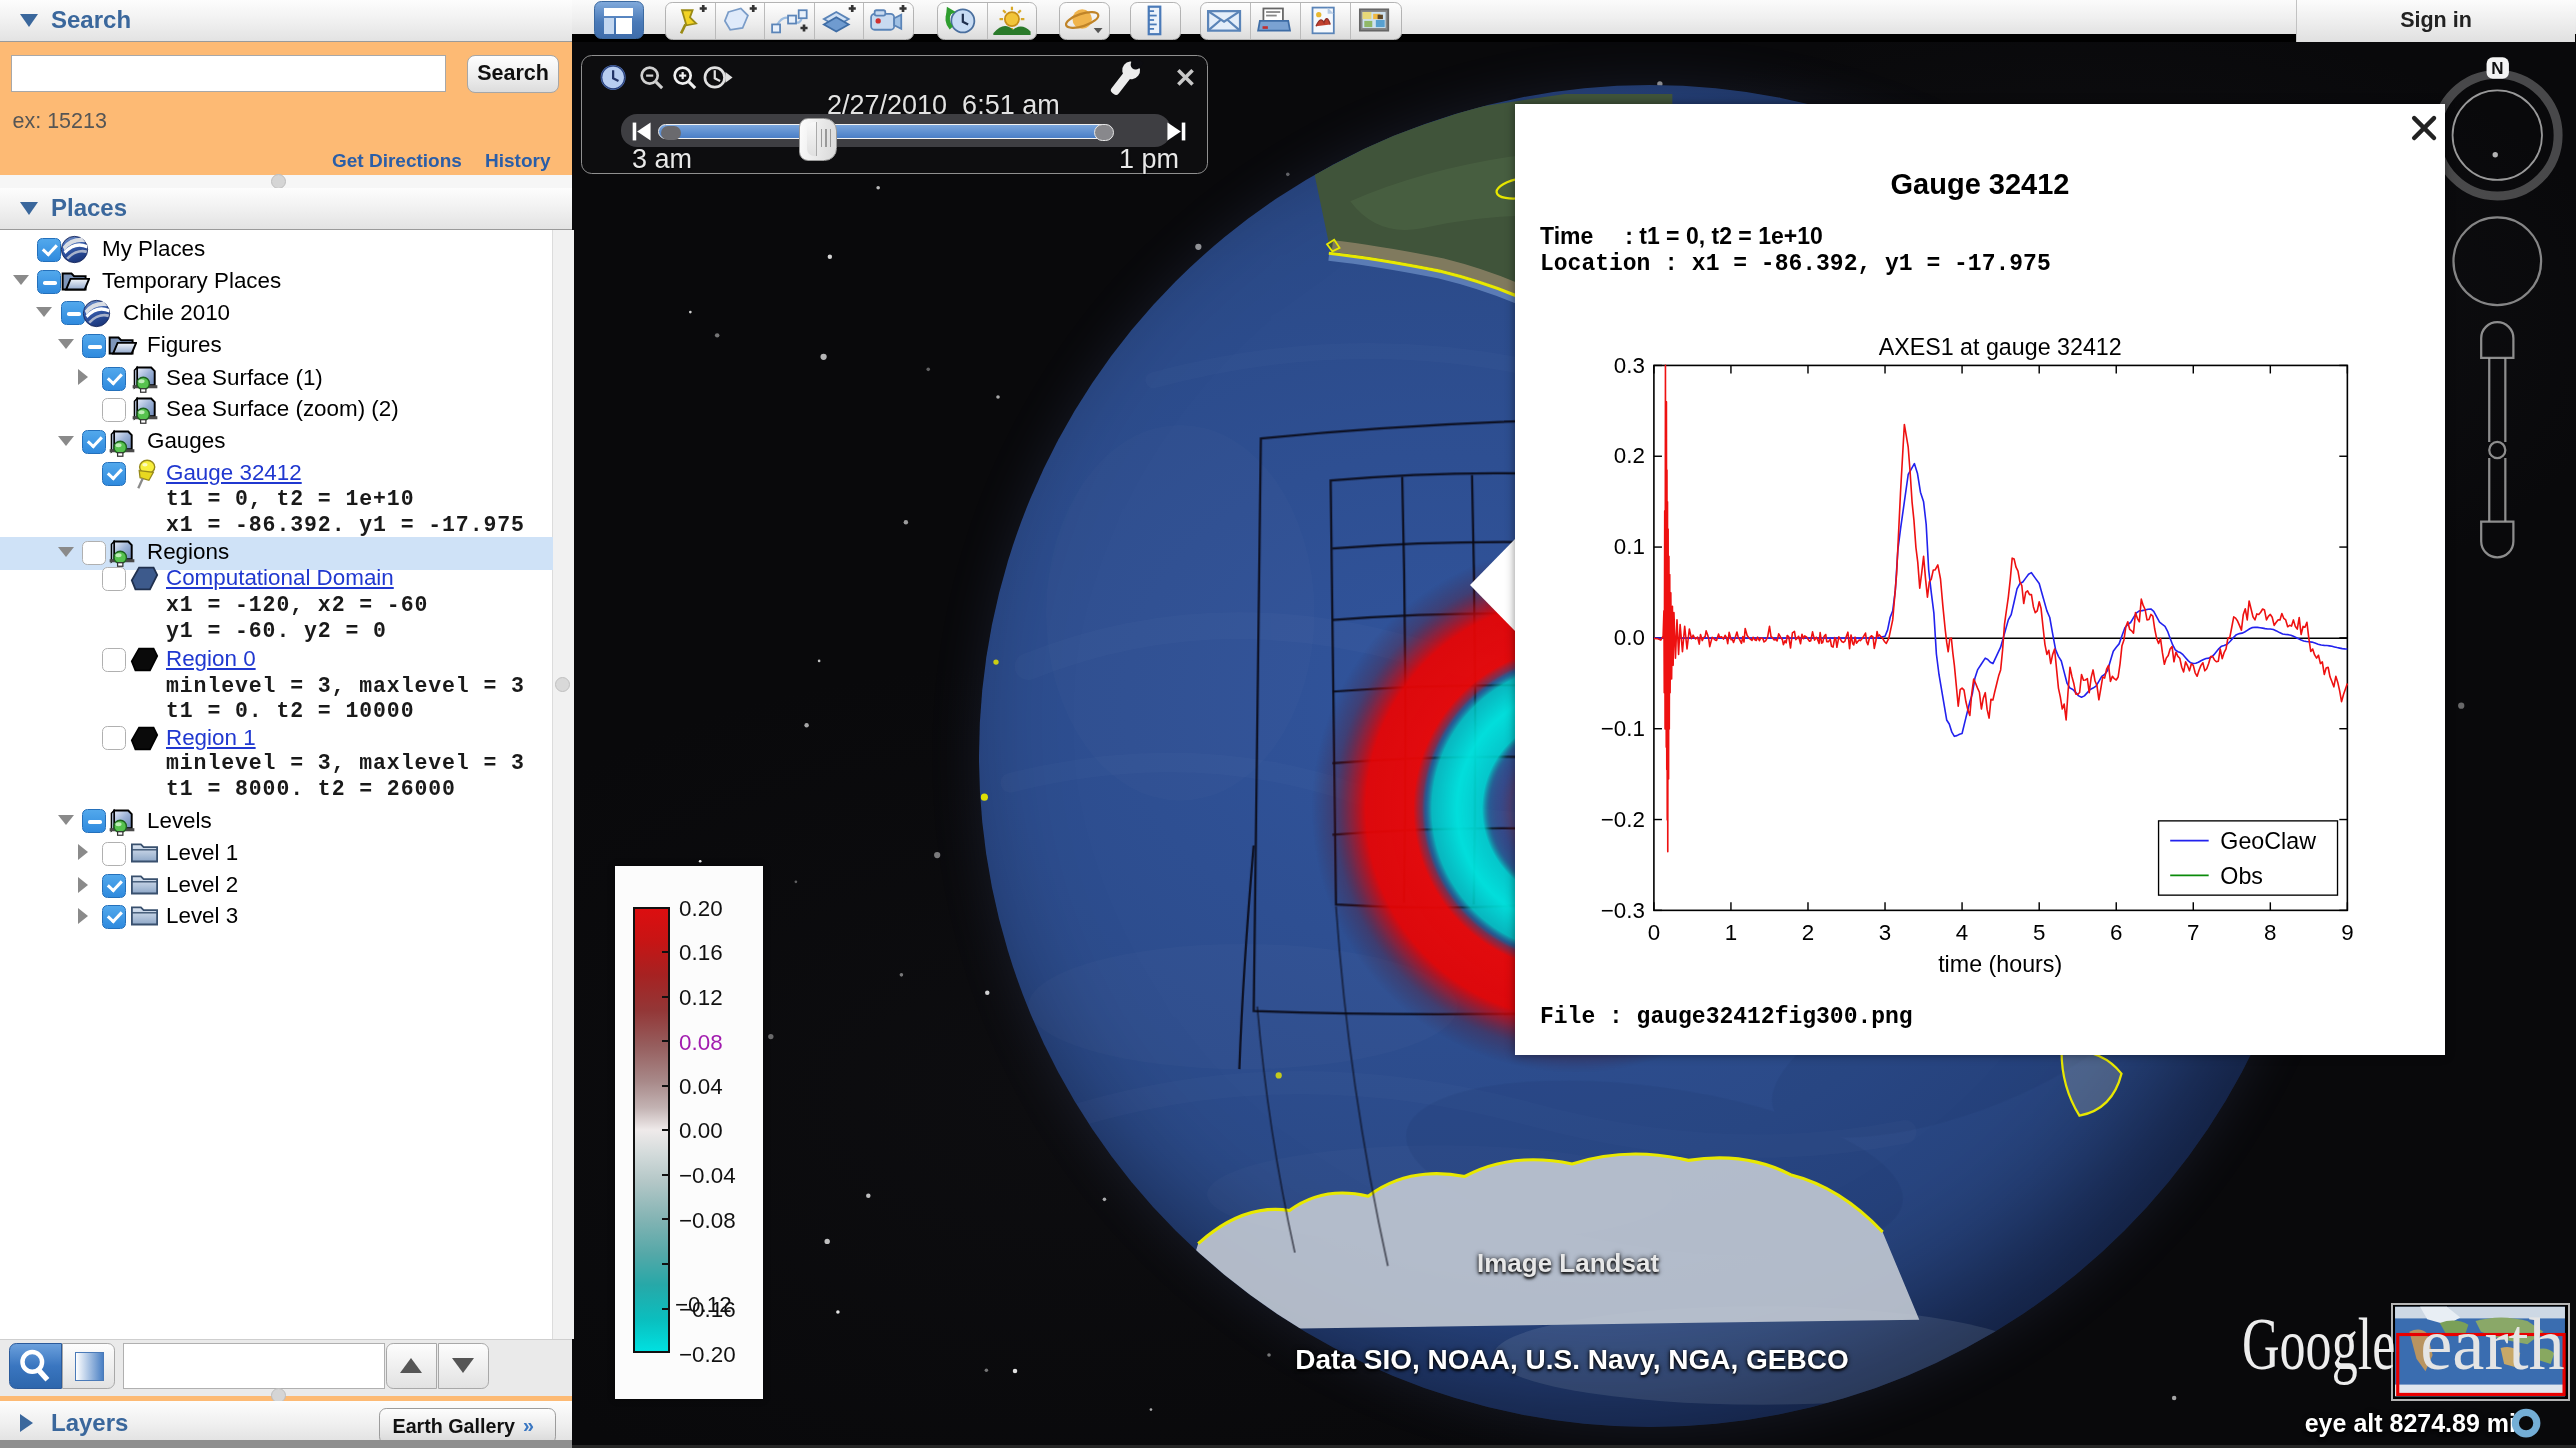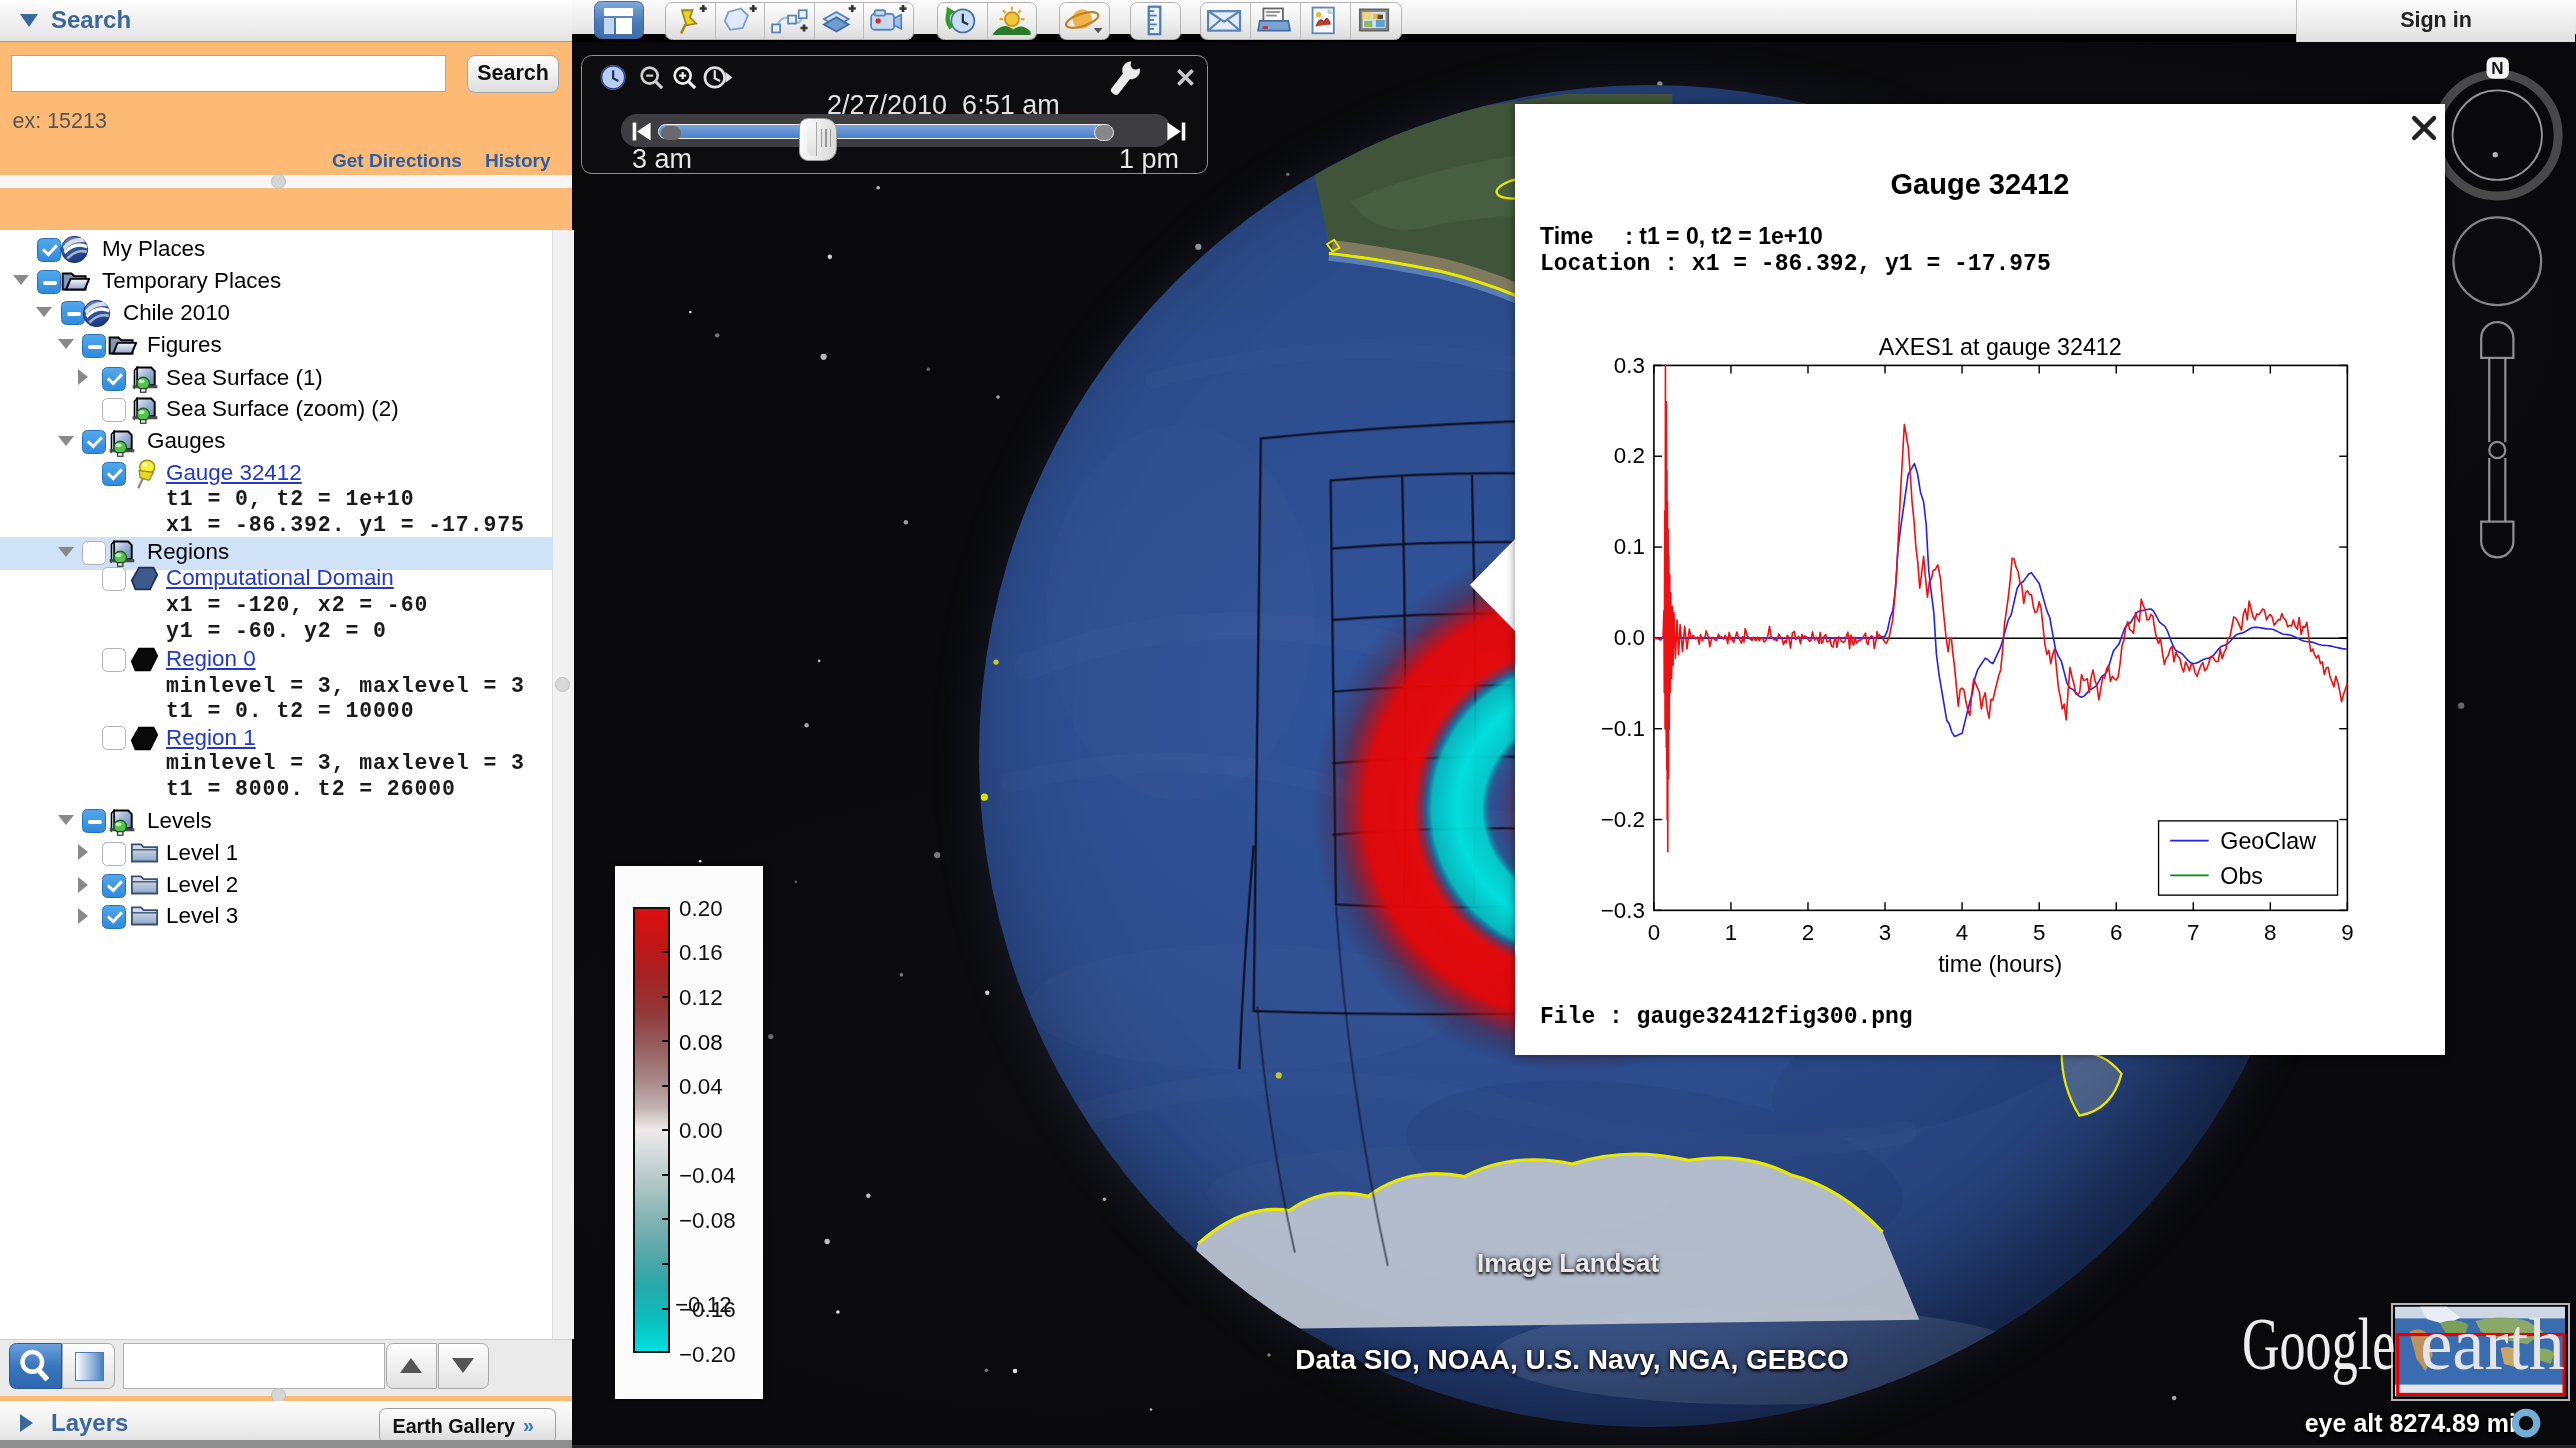--- a/index.html
+++ b/index.html
@@ -264,21 +264,21 @@
       <div class="abs" style="left:47px;top:174px;width:8px;height:2.2px;background:#111;"></div>
       <div class="abs" style="left:47px;top:219px;width:8px;height:2.2px;background:#111;"></div>
       <div class="abs" style="left:47px;top:263px;width:8px;height:2.2px;background:#111;"></div>
       <div class="abs" style="left:47px;top:308px;width:8px;height:2.2px;background:#111;"></div>
       <div class="abs" style="left:47px;top:352px;width:8px;height:2.2px;background:#111;"></div>
       <div class="abs" style="left:47px;top:397px;width:8px;height:2.2px;background:#111;"></div>
       <div class="abs" style="left:47px;top:442px;width:8px;height:2.2px;background:#111;"></div>
   <div class="abs" style="left:64px;top:29.5px;font-size:22.4px;color:#111;">0.20</div>
       <div class="abs" style="left:64px;top:74px;font-size:22.4px;color:#111;">0.16</div>
       <div class="abs" style="left:64px;top:119px;font-size:22.4px;color:#111;">0.12</div>
-      <div class="abs" style="left:64px;top:164px;font-size:22.4px;color:#000000;">0.08</div>
+      <div class="abs" style="left:64px;top:164px;font-size:22.4px;color:#a21caf;">0.08</div>
       <div class="abs" style="left:64px;top:208px;font-size:22.4px;color:#111;">0.04</div>
       <div class="abs" style="left:64px;top:252px;font-size:22.4px;color:#111;">0.00</div>
       <div class="abs" style="left:64px;top:297px;font-size:22.4px;color:#111;">−0.04</div>
       <div class="abs" style="left:64px;top:342px;font-size:22.4px;color:#111;">−0.08</div>
       <div class="abs" style="left:60px;top:386px;font-size:22.4px;color:#111;margin-top:40px;">−0.12</div>
       <div class="abs" style="left:64px;top:431px;font-size:22.4px;color:#111;">−0.16</div>
       <div class="abs" style="left:64px;top:476px;font-size:22.4px;color:#111;">−0.20</div>
 </div>
 <svg class="abs" style="left:1843px;top:0" width="161" height="537" viewBox="0 0 180 600">
   <circle cx="92" cy="104" r="68" fill="none" stroke="rgba(150,150,150,0.45)" stroke-width="10"></circle>
@@ -414,20 +414,24 @@
   <input class="abs" style="left: 10.7px; top: 55px; width: 435px; height: 37px; border: 1.8px solid rgb(168, 168, 168); box-sizing: border-box; background: rgb(255, 255, 255);">
   <div class="abs" style="left:467px;top:55px;width:92px;height:38px;border:1.8px solid #a6a6a6;border-radius:8px;
        background:linear-gradient(#fefefe,#f0f0f0 50%,#dcdcdc);box-sizing:border-box;
        font-size:21.5px;font-weight:bold;color:#111;text-align:center;line-height:34px;">Search</div>
   <div class="abs" style="left:12.5px;top:109px;font-size:21.5px;color:#555;">ex: 15213</div>
   <div class="abs" style="left:332px;top:150px;font-size:19px;font-weight:bold;color:#2b5ea7;">Get Directions</div>
   <div class="abs" style="left:485px;top:150px;font-size:19px;font-weight:bold;color:#2b5ea7;">History</div>
   <div class="abs" style="left:0;top:175px;width:572px;height:12.5px;background:#f6f6f6;"></div>
   <div class="abs" style="left:271px;top:174px;width:13.4px;height:13.4px;border-radius:50%;background:#d5d5d5;border:0.9px solid #bdbdbd;"></div>
 
+  <div class="abs hdrbar" style="top:188px;">
+    <span class="tri-d" style="position:absolute;left:19.7px;top:14.3px;"></span>
+    <span class="hdrtxt" style="position:absolute;left:51px;top:6.3px;">Places</span>
+  </div>
 
   <div class="abs" style="left:0;top:537px;width:553px;height:33px;background:#cfe2f7;"></div>
 
   <div id="tree">
       <span class="cb on" style="left:37px;top:238px;"></span>
   <svg class="abs" style="left:60px;top:235px" width="29" height="29" viewBox="0 0 32 32">
 <defs>
           <linearGradient id="gb67263" x1="0" y1="0" x2="0.4" y2="1">
             <stop offset="0" stop-color="#8fa6c8"></stop>
             <stop offset="0.35" stop-color="#3a62b4"></stop>

